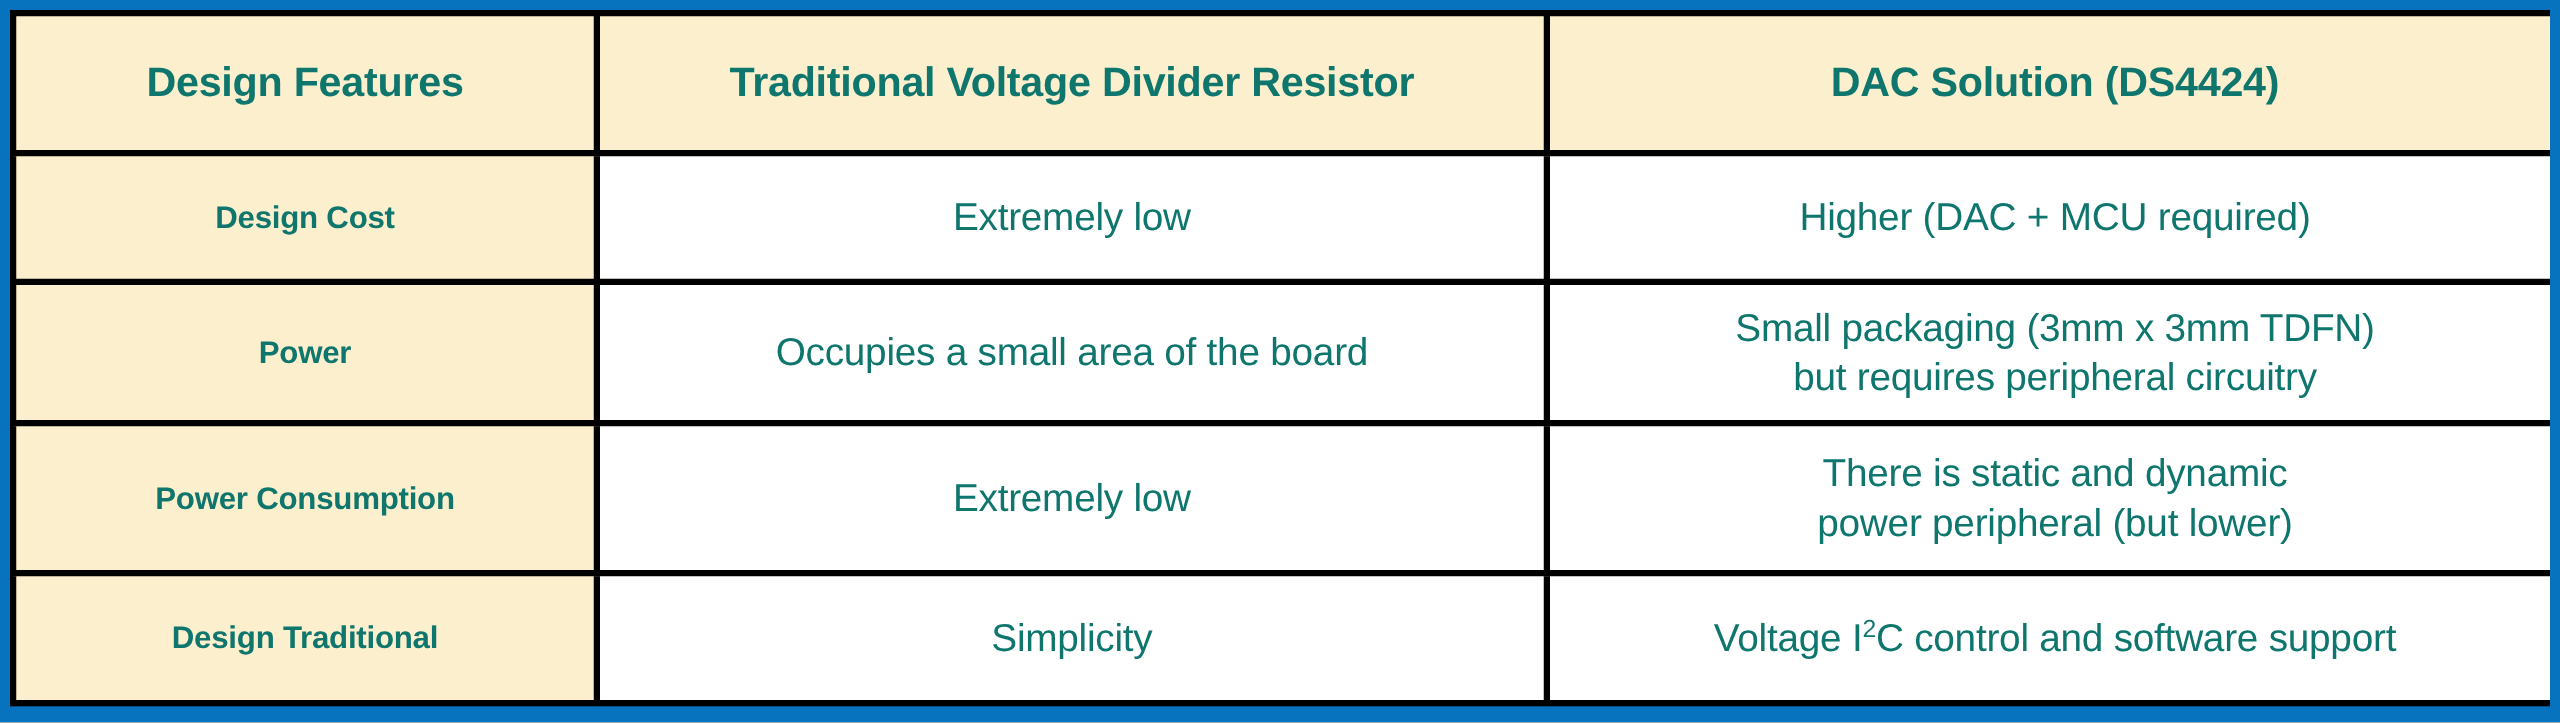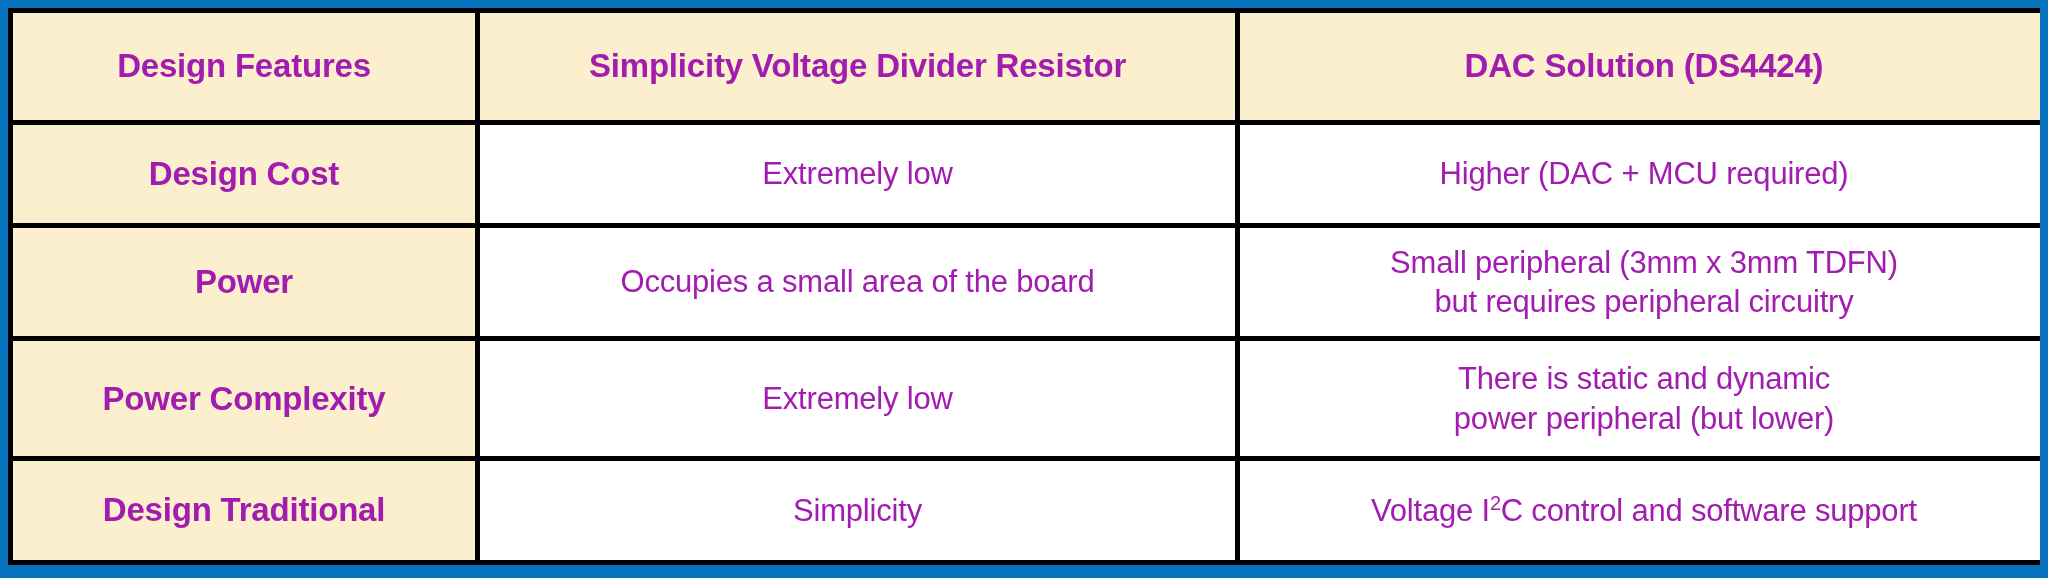--- a/index.html
+++ b/index.html
@@ -38,37 +38,37 @@
   table.cmp col.c1 { width: 467px; }
   table.cmp col.c2 { width: 760px; }
   table.cmp col.c3 { width: 813px; }
 
   table.cmp td, table.cmp th {
     border: 5px solid #000000;
     padding: 4px 10px;
     text-align: center;
     vertical-align: middle;
     background: #ffffff;
-    color: #a21caf;
+    color: #0f766e;
     font-weight: normal;
     font-size: 31px;
     line-height: 1.28;
     letter-spacing: -0.2px;
   }
   
   table.cmp thead th {
     background: #FCEFCD;
     font-weight: bold;
     font-size: 33px;
   }
   
   table.cmp tbody th.feature {
     background: #FCEFCD;
     font-weight: bold;
-    font-size: 33px;
+    font-size: 25px;
   }
   
   tr.r-head { height: 112px; }
   tr.r-1    { height: 102px; }
   tr.r-2    { height: 112px; }
   tr.r-3    { height: 118px; }
   tr.r-4    { height: 103px; }
 
   .line2 { display: block; text-align: center; }
   sup { font-size: 0.64em; vertical-align: super; line-height: 0; }
@@ -80,45 +80,45 @@
   <div class="table-wrap">
     <table class="cmp">
       <colgroup>
         <col class="c1">
           <col class="c2">
           <col class="c3">
       </colgroup>
       <thead>
         <tr class="r-head">
           <th>Design Features</th>
-          <th>Simplicity Voltage Divider Resistor</th>
+          <th>Traditional Voltage Divider Resistor</th>
           <th>DAC Solution (DS4424)</th>
         </tr>
       </thead>
       <tbody>
 
         <tr class="r-1">
           <th class="feature">Design Cost</th>
           <td>Extremely low</td>
           <td>
             <span class="line2">Higher (DAC + MCU required)</span>
           </td>
         </tr>
 
         <tr class="r-2">
           <th class="feature">Power</th>
           <td>Occupies a small area of the board</td>
           <td>
-            <span class="line2">Small peripheral (3mm x 3mm TDFN)</span>
+            <span class="line2">Small packaging (3mm x 3mm TDFN)</span>
             <span class="line2">but requires peripheral circuitry</span>
           </td>
         </tr>
 
         <tr class="r-3">
-          <th class="feature">Power Complexity</th>
+          <th class="feature">Power Consumption</th>
           <td>Extremely low</td>
           <td>
             <span class="line2">There is static and dynamic</span>
             <span class="line2">power peripheral (but lower)</span>
           </td>
         </tr>
 
         <tr class="r-4">
           <th class="feature">Design Traditional</th>
           <td>Simplicity</td>

